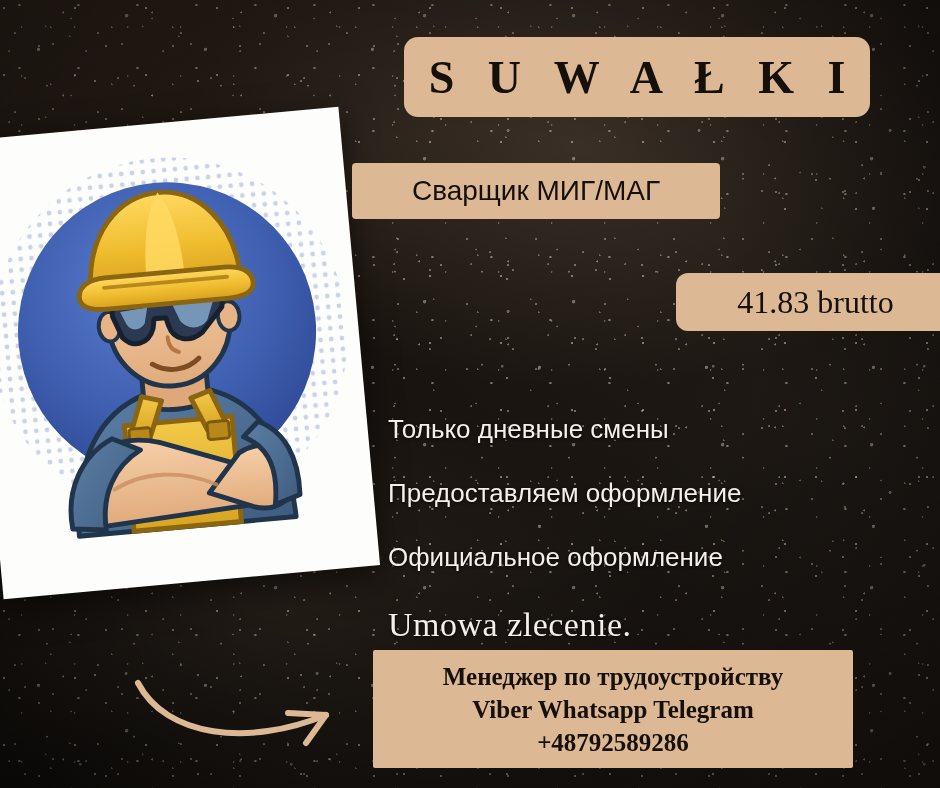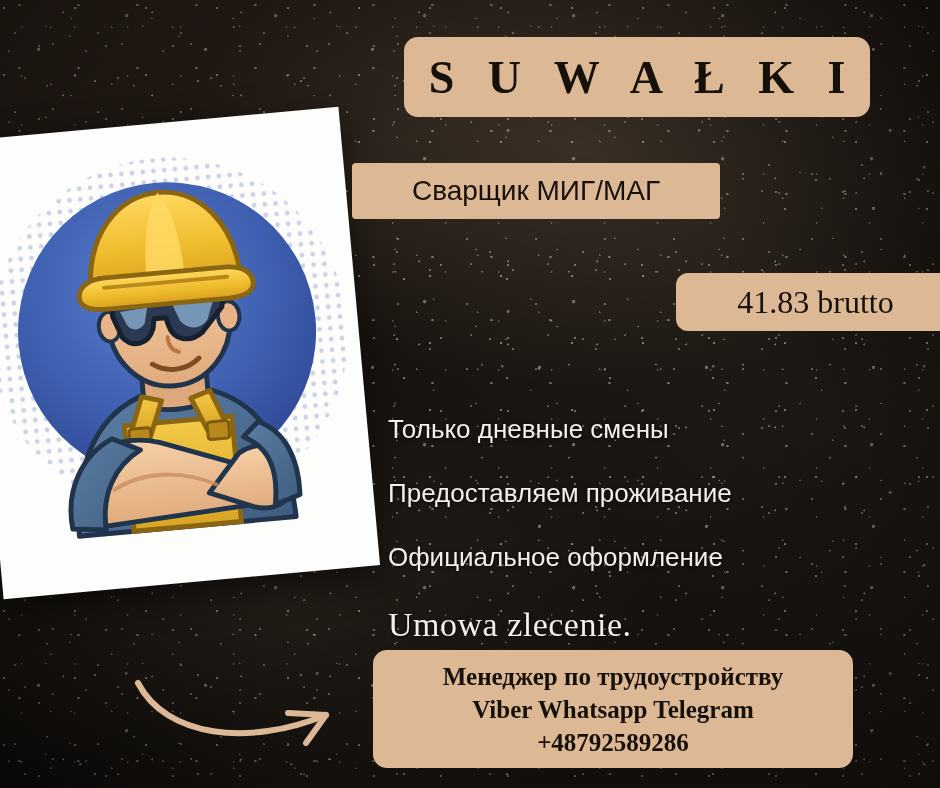--- a/index.html
+++ b/index.html
@@ -144,21 +144,21 @@
     font-size: 34px;
     letter-spacing: 0.5px;
   }
 
   
   #contact-pill {
     left: 373px;
     top: 650px;
     width: 480px;
     height: 118px;
-    border-radius: 14px;
+    border-radius: 2px;
     flex-direction: column;
     padding: 6px 4px;
   }
   .contact-line {
     font-family: "Liberation Serif", serif;
     font-weight: 700;
     font-size: 25px;
     color: #16100b;
     line-height: 1.32;
     white-space: nowrap;
@@ -299,21 +299,21 @@
   <div class="pill" id="job-pill">
     <span id="job-text">Сварщик МИГ/МАГ</span>
   </div>
 
   <div class="pill" id="pay-pill">
     <span id="pay-text">41.83 brutto</span>
   </div>
 
   <div id="benefits">
     <div class="benefit">Только дневные смены</div>
-    <div class="benefit">Предоставляем проживание</div>
+    <div class="benefit">Предоставляем оформление</div>
     <div class="benefit">Официальное оформление</div>
     <div class="benefit serif">Umowa zlecenie.</div>
   </div>
 
   <div class="pill" id="contact-pill">
     <div class="contact-line">Менеджер по трудоустройству</div>
     <div class="contact-line">Viber Whatsapp Telegram</div>
     <div class="contact-line">+48792589286</div>
   </div>
 

